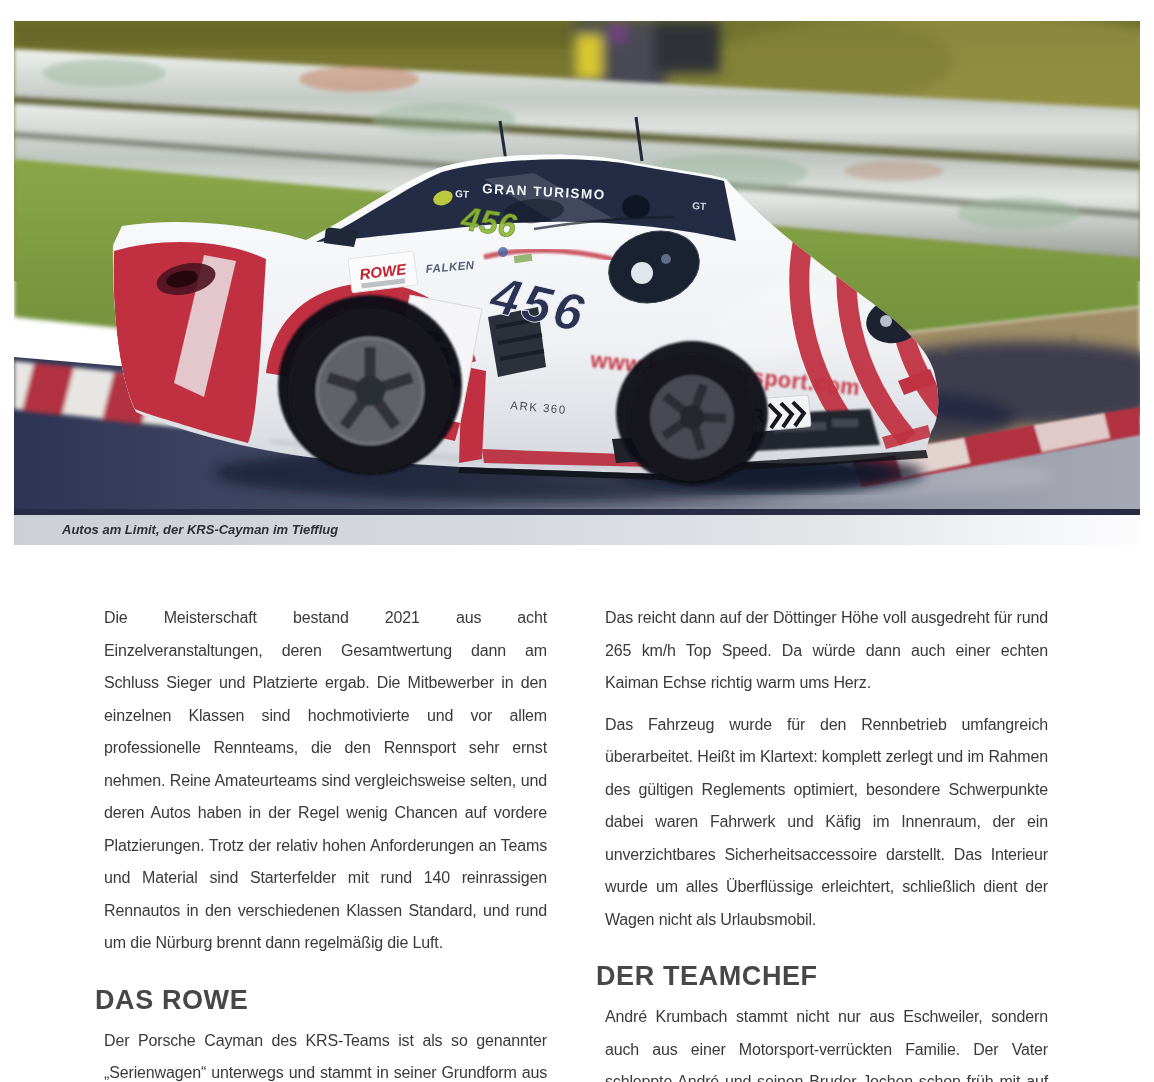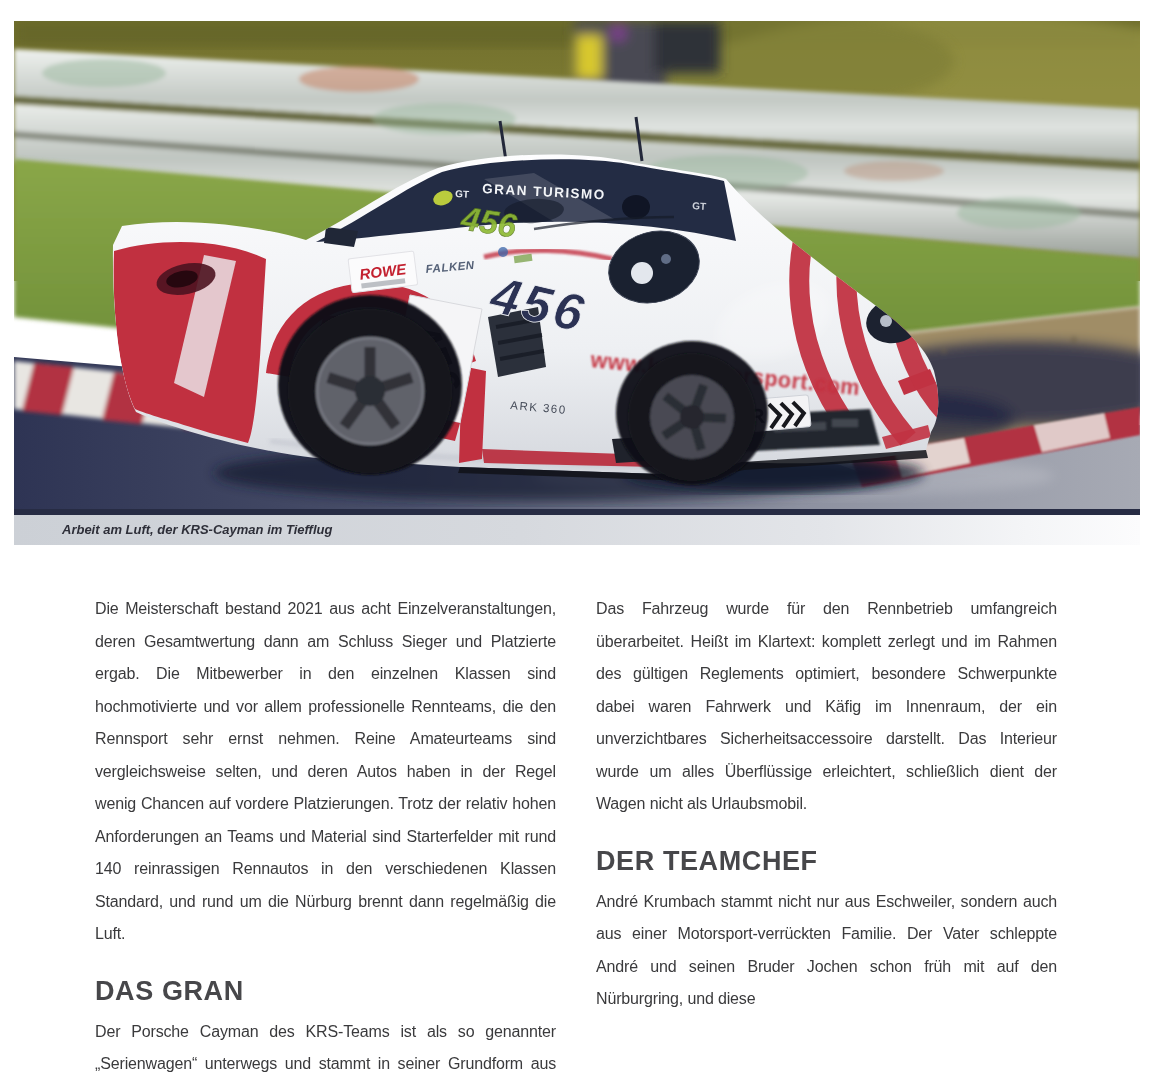--- a/index.html
+++ b/index.html
@@ -17,21 +17,21 @@
     border-top:6px solid #272c44;
     background:linear-gradient(90deg,#ccd0d6 0%,#d6d9de 45%,#e3e5e9 72%,#f4f5f7 90%,#fcfcfd 100%);
     padding-left:48px;
     font-size:13px;font-style:italic;font-weight:bold;color:#2e2f39;
   }
   .content{
     display:grid;grid-template-columns:1fr 1fr;column-gap:40px;
     margin:48px 97px 0 95px;
   }
   .col p{
-    margin:0;
+    margin:9px;
     font-size:16px;line-height:32.5px;letter-spacing:-0.15px;
     color:#3a3a3c;text-align:justify;
   }
   .col h2{
     margin:25px 0 9px 0;
     font-size:27px;font-weight:700;letter-spacing:0.6px;
     color:#47474a;
   }
   svg text{font-family:"Liberation Sans",sans-serif;}
 </style>
@@ -285,30 +285,31 @@
             <path d="M 678 362 L 678 396" transform="rotate(92 678 396)"></path>
             <path d="M 678 362 L 678 396" transform="rotate(164 678 396)"></path>
             <path d="M 678 362 L 678 396" transform="rotate(236 678 396)"></path>
             <path d="M 678 362 L 678 396" transform="rotate(308 678 396)"></path>
           </g>
           <circle cx="678" cy="396" r="12" fill="#26282f"></circle>
         </g>
       </g>
     </svg>
     <figcaption class="caption-bar">
-      <span>Arbeit am Luft, der KRS-Cayman im Tiefflug</span>
+      <span>Autos am Limit, der KRS-Cayman im Tiefflug</span>
     </figcaption>
   </figure>
 
   <main class="content">
     <section class="col">
       <p>Die Meisterschaft bestand 2021 aus acht Einzelveranstaltungen, deren Gesamtwertung dann am Schluss Sieger und Platzierte ergab. Die Mitbewerber in den einzelnen Klassen sind hochmotivierte und vor allem professionelle Rennteams, die den Rennsport sehr ernst nehmen. Reine Amateurteams sind vergleichsweise selten, und deren Autos haben in der Regel wenig Chancen auf vordere Platzierungen. Trotz der relativ hohen Anforderungen an Teams und Material sind Starterfelder mit rund 140 reinrassigen Rennautos in den verschiedenen Klassen Standard, und rund um die Nürburg brennt dann regelmäßig die Luft.</p>
-      <h2>DAS GRAN</h2>
+      <h2>DAS ROWE</h2>
       <p>Der Porsche Cayman des KRS-Teams ist als so genannter „Serienwagen“ unterwegs und stammt in seiner Grundform aus der laufenden Produktion. Er verfügt über einen 2,7 Liter-Motor, der 272 PS bereitstellt.</p>
     </section>
     <section class="col">
+      <p>Das reicht dann auf der Döttinger Höhe voll ausgedreht für rund 265 km/h Top Speed. Da würde dann auch einer echten Kaiman Echse richtig warm ums Herz.</p>
       <p>Das Fahrzeug wurde für den Rennbetrieb umfangreich überarbeitet. Heißt im Klartext: komplett zerlegt und im Rahmen des gültigen Reglements optimiert, besondere Schwerpunkte dabei waren Fahrwerk und Käfig im Innenraum, der ein unverzichtbares Sicherheitsaccessoire darstellt. Das Interieur wurde um alles Überflüssige erleichtert, schließlich dient der Wagen nicht als Urlaubsmobil.</p>
       <h2>DER TEAMCHEF</h2>
       <p>André Krumbach stammt nicht nur aus Eschweiler, sondern auch aus einer Motorsport-verrückten Familie. Der Vater schleppte André und seinen Bruder Jochen schon früh mit auf den Nürburgring, und diese</p>
     </section>
   </main>
 
 </div>
 
 </body></html>

